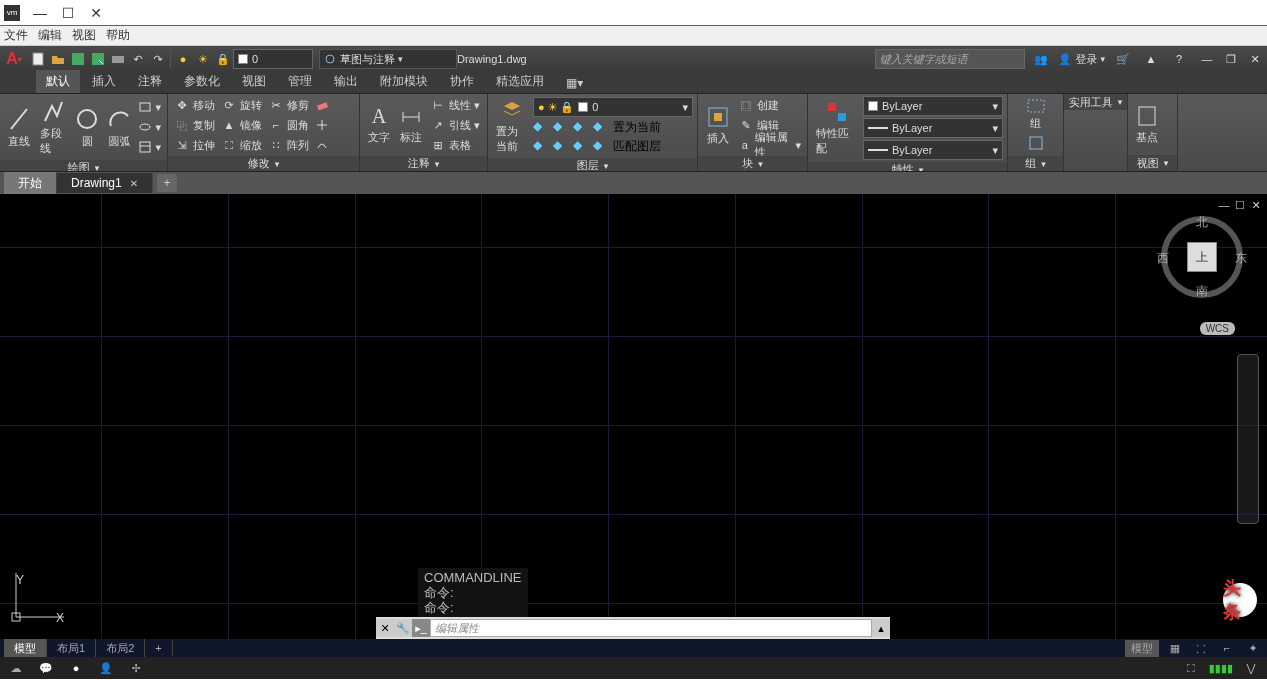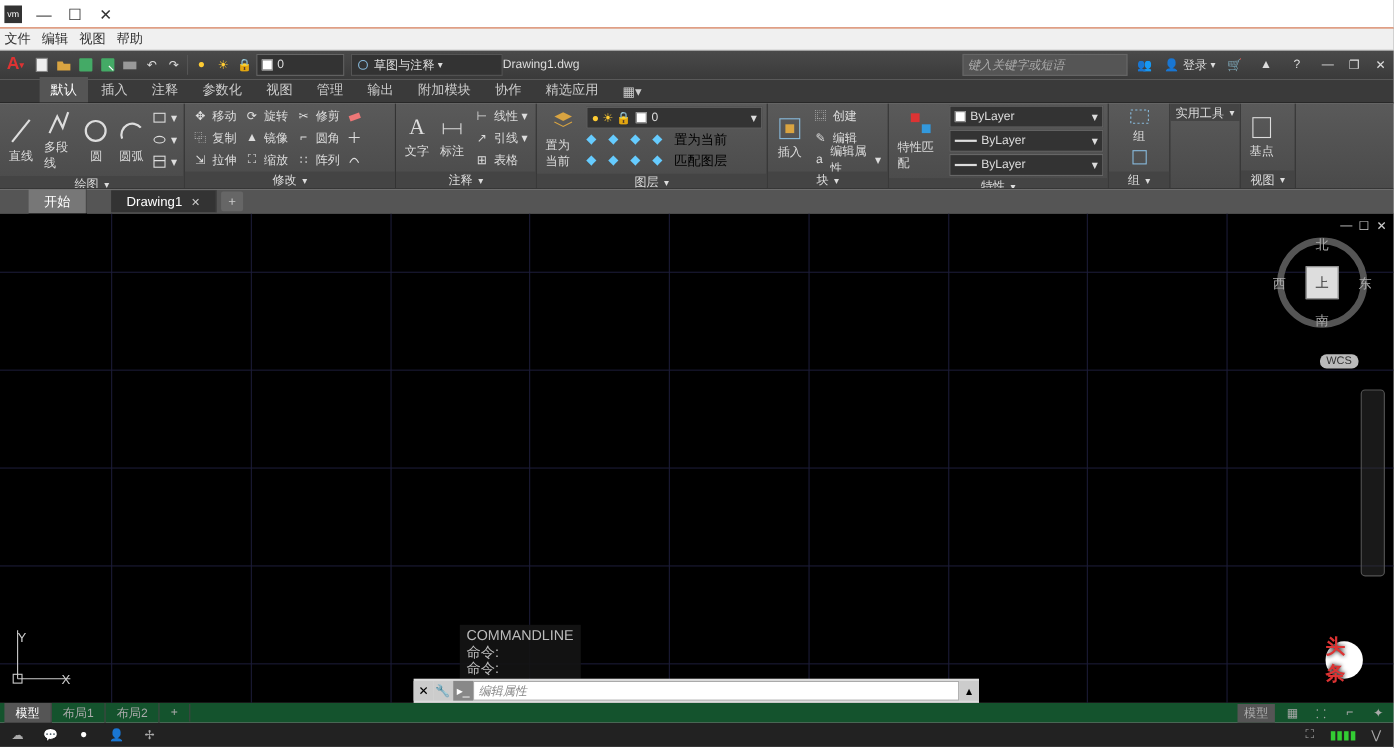--- a/index.html
+++ b/index.html
@@ -27,21 +27,21 @@
 .panel-body { flex:1; display:flex; align-items:center; padding:2px 4px; gap:2px; }
 .panel-title { height:16px; text-align:center; color:#ddd; font-size:11px; background:#444; display:flex; align-items:center; justify-content:center; gap:2px; }
 .rb { display:flex; flex-direction:column; align-items:center; justify-content:center; color:#ddd; font-size:11px; cursor:pointer; padding:2px 4px; gap:2px; }
 .rb svg { display:block; }
 .rbrow { display:flex; flex-direction:column; gap:2px; }
 .rbrow .ritem { display:flex; align-items:center; gap:3px; color:#ddd; font-size:11px; cursor:pointer; height:18px; padding:0 2px; }
 .rbrow .ritem .ico { width:16px; height:16px; display:flex; align-items:center; justify-content:center; }
 .layer-combo { height:20px; background:#333; border:1px solid #666; display:flex; align-items:center; padding:0 4px; color:#ddd; font-size:11px; }
 .dropdown-arrow::after { content:"▾"; margin-left:3px; font-size:9px; }
 .filetabs { height:22px; background:#555; display:flex; align-items:center; padding:0 4px; gap:0; }
-.filetabs .ftab { padding:3px 14px; background:#777; color:#fff; font-size:12px; cursor:pointer; border-right:1px solid #444; position:relative;margin-left:22px; }
+.filetabs .ftab { padding:3px 14px; background:#777; color:#fff; font-size:12px; cursor:pointer; border-right:1px solid #444; position:relative; }
 .filetabs .ftab.active { background:#333; }
 .filetabs .ftab .x { margin-left:8px; color:#ccc; font-size:10px; }
 .filetabs .plus { width:20px; height:18px; background:#666; display:flex; align-items:center; justify-content:center; color:#ccc; cursor:pointer; margin-left:4px; border-radius:2px; }
 .container { display:flex; flex-direction:column; width:100%; height:100%; }
 .stack { display:flex; flex-direction:column; flex:1; }
 .drawarea { position:relative; width:100%; height:445px; background:#000; overflow:hidden; }
 .grid-v { position:absolute; top:0; bottom:0; width:1px; background:rgba(30,30,60,0.9); }
 .grid-h { position:absolute; left:0; right:0; height:1px; background:rgba(30,30,60,0.9); }
 .dv-controls { position:absolute; top:4px; right:4px; display:flex; gap:2px; }
 .dv-controls div { width:14px; height:14px; color:#ccc; font-size:11px; display:flex; align-items:center; justify-content:center; cursor:pointer; }
@@ -50,27 +50,27 @@
 .viewcube .cube { position:absolute; top:30px; left:30px; width:30px; height:30px; background:#ddd; border:1px solid #888; display:flex; align-items:center; justify-content:center; color:#333; font-size:12px; cursor:pointer; }
 .wcs-badge { position:absolute; top:128px; right:32px; background:#bbb; color:#333; font-size:10px; padding:1px 6px; border-radius:6px; }
 .navbar-right { position:absolute; top:160px; right:8px; width:22px; height:170px; background:rgba(50,50,50,0.5); border:1px solid #555; border-radius:4px; }
 .ucs { position:absolute; bottom:14px; left:8px; color:#ccc; font-size:12px; }
 .ucs .ylab { position:absolute; bottom:38px; left:8px; }
 .ucs .xlab { position:absolute; bottom:0px; left:48px; }
 .cmdhist { position:absolute; bottom:22px; left:418px; background:rgba(20,20,20,0.9); color:#bbb; font-family:monospace; font-size:13px; padding:2px 6px; line-height:15px;margin-top:16px; }
 .cmdline { position:absolute; bottom:0; left:376px; height:22px; width:514px; display:flex; align-items:center; background:#ddd; }
 .cmdline .cbtn { width:18px; height:18px; background:#ccc; display:flex; align-items:center; justify-content:center; font-size:11px; cursor:pointer; }
 .cmdline .cinput { flex:1; background:#fff; border:1px solid #aaa; height:18px; padding:0 4px; color:#888; font-style:italic; font-size:11px; display:flex; align-items:center; }
-.layout-tabs { height:18px; background:#14532d; display:flex; align-items:center; padding:0 4px; gap:0; color:#aaa; font-size:11px; }
+.layout-tabs { height:18px; background:#0f172a; display:flex; align-items:center; padding:0 4px; gap:0; color:#aaa; font-size:11px; }
 .layout-tabs .ltab { padding:2px 10px; cursor:pointer; border-right:1px solid #444; }
 .layout-tabs .ltab.active { background:#555; color:#fff; }
 .statusbar { height:22px; background:#222; display:flex; align-items:center; color:#aaa; font-size:11px; padding:0 6px; gap:10px; }
 .statusbar .right { margin-left:auto; display:flex; align-items:center; gap:8px; }
 .sbtn { width:20px; height:18px; display:flex; align-items:center; justify-content:center; cursor:pointer; }
-.watermark { position:absolute; bottom:22px; right:28px; color:#fff; font-size:26px; font-weight:bold; display:flex; align-items:center; gap:20px; text-shadow:0 0 4px #000;justify-content:flex-end; }
+.watermark { position:absolute; bottom:22px; right:10px; color:#fff; font-size:26px; font-weight:bold; display:flex; align-items:center; gap:20px; text-shadow:0 0 4px #000;justify-content:flex-end; }
 .watermark .wicon { width:34px; height:34px; border-radius:50%; background:#fff; color:#d33; display:flex; align-items:center; justify-content:center; font-size:18px; }
 </style>
 </head>
 <body>
 
 <div class="container">
 
 <div class="titlebar">
   <div class="appicon">vm</div>
   <div class="winbtn">—</div>

